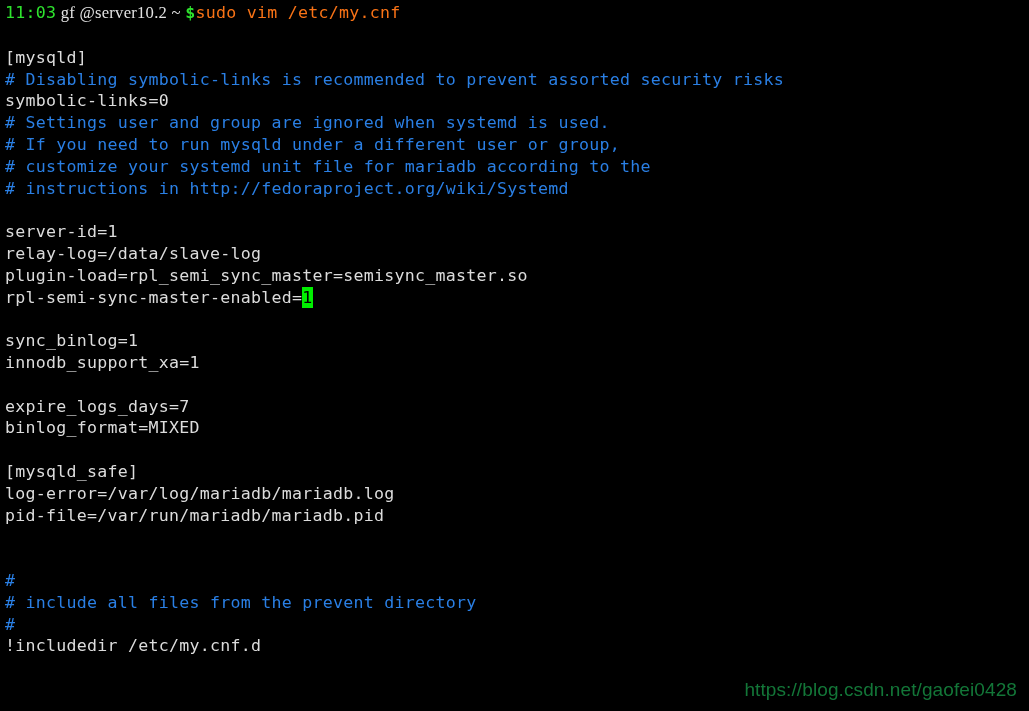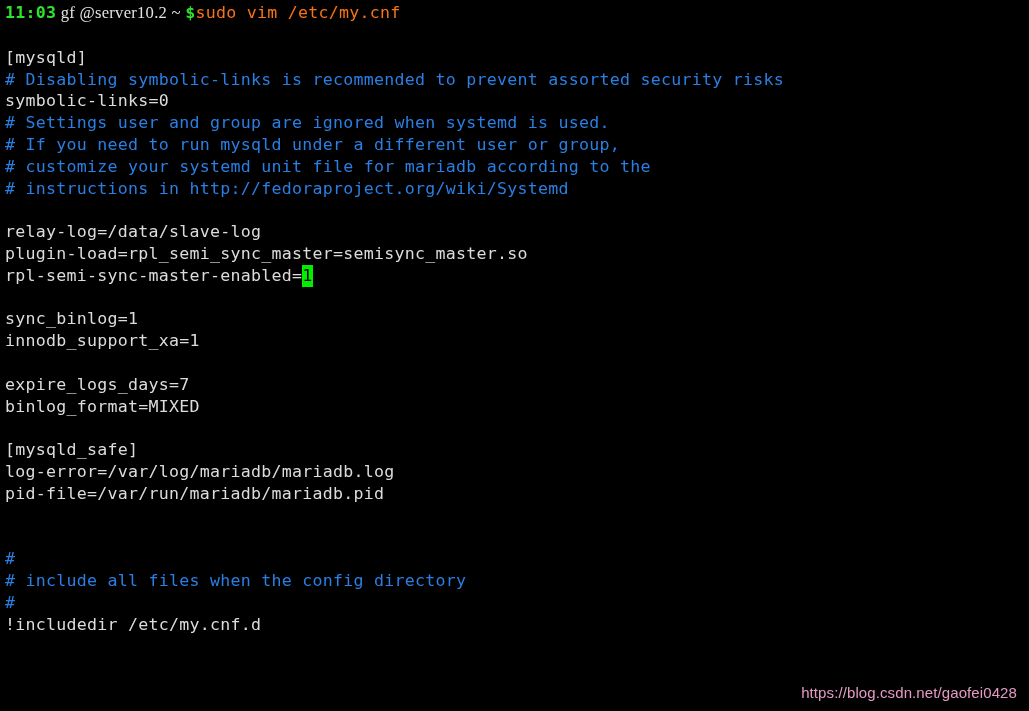--- a/index.html
+++ b/index.html
@@ -35,21 +35,21 @@
 
   
   #prompt-line {
     height: 23px;
     line-height: 23px;
     padding-top: 1px;
   }
   .seg { white-space: pre; }
   .seg-time {
     color: #2ee32e;
-    font-weight: bold;
+    font-weight: normal;
   }
   .seg-host { color: #e2e2e2; font-family: Liberation Serif, serif; }
   .seg-dollar {
     color: #2ee32e;
     font-weight: bold;
   }
   .seg-cmd { color: #f97316; margin-top: 8px; }
 
   
   #file-body { margin-top: 1px; }
@@ -63,22 +63,22 @@
     color: #000000;
     display: inline-block;
   }
 
   
   #watermark {
     position: absolute;
     right: 12px;
     bottom: 10px;
     font-family: "Liberation Sans", sans-serif;
-    font-size: 15px;
-    color: #f9a8d4;
+    font-size: 19px;
+    color: #15803d;
     letter-spacing: 0.1px;
     white-space: pre;
     opacity: 0.92;
   }
 </style>
 </head>
 <body>
 
 <div id="terminal">
 
@@ -87,36 +87,37 @@
   <div id="file-body">
       <div class="term-line"><span class="c-blank"> </span></div>
       <div class="term-line"><span class="c-plain">[mysqld]</span></div>
       <div class="term-line"><span class="c-comment"># Disabling symbolic-links is recommended to prevent assorted security risks</span></div>
       <div class="term-line"><span class="c-plain">symbolic-links=0</span></div>
       <div class="term-line"><span class="c-comment"># Settings user and group are ignored when systemd is used.</span></div>
       <div class="term-line"><span class="c-comment"># If you need to run mysqld under a different user or group,</span></div>
       <div class="term-line"><span class="c-comment"># customize your systemd unit file for mariadb according to the</span></div>
       <div class="term-line"><span class="c-comment"># instructions in http://fedoraproject.org/wiki/Systemd</span></div>
       <div class="term-line"><span class="c-blank"> </span></div>
+      <div class="term-line"><span class="c-plain">server-id=1</span></div>
       <div class="term-line"><span class="c-plain">relay-log=/data/slave-log</span></div>
       <div class="term-line"><span class="c-plain">plugin-load=rpl_semi_sync_master=semisync_master.so</span></div>
       <div class="term-line"><span class="c-plain">rpl-semi-sync-master-enabled=</span><span class="cursor">1</span></div>
       <div class="term-line"><span class="c-blank"> </span></div>
       <div class="term-line"><span class="c-plain">sync_binlog=1</span></div>
       <div class="term-line"><span class="c-plain">innodb_support_xa=1</span></div>
       <div class="term-line"><span class="c-blank"> </span></div>
       <div class="term-line"><span class="c-plain">expire_logs_days=7</span></div>
       <div class="term-line"><span class="c-plain">binlog_format=MIXED</span></div>
       <div class="term-line"><span class="c-blank"> </span></div>
       <div class="term-line"><span class="c-plain">[mysqld_safe]</span></div>
       <div class="term-line"><span class="c-plain">log-error=/var/log/mariadb/mariadb.log</span></div>
       <div class="term-line"><span class="c-plain">pid-file=/var/run/mariadb/mariadb.pid</span></div>
       <div class="term-line"><span class="c-blank"> </span></div>
       <div class="term-line"><span class="c-blank"> </span></div>
       <div class="term-line"><span class="c-comment">#</span></div>
-      <div class="term-line"><span class="c-comment"># include all files when the config directory</span></div>
+      <div class="term-line"><span class="c-comment"># include all files from the prevent directory</span></div>
       <div class="term-line"><span class="c-comment">#</span></div>
       <div class="term-line"><span class="c-plain">!includedir /etc/my.cnf.d</span></div>
     </div>
 
   <div id="watermark">https://blog.csdn.net/gaofei0428</div>
 
 </div>
 
 </body></html>

